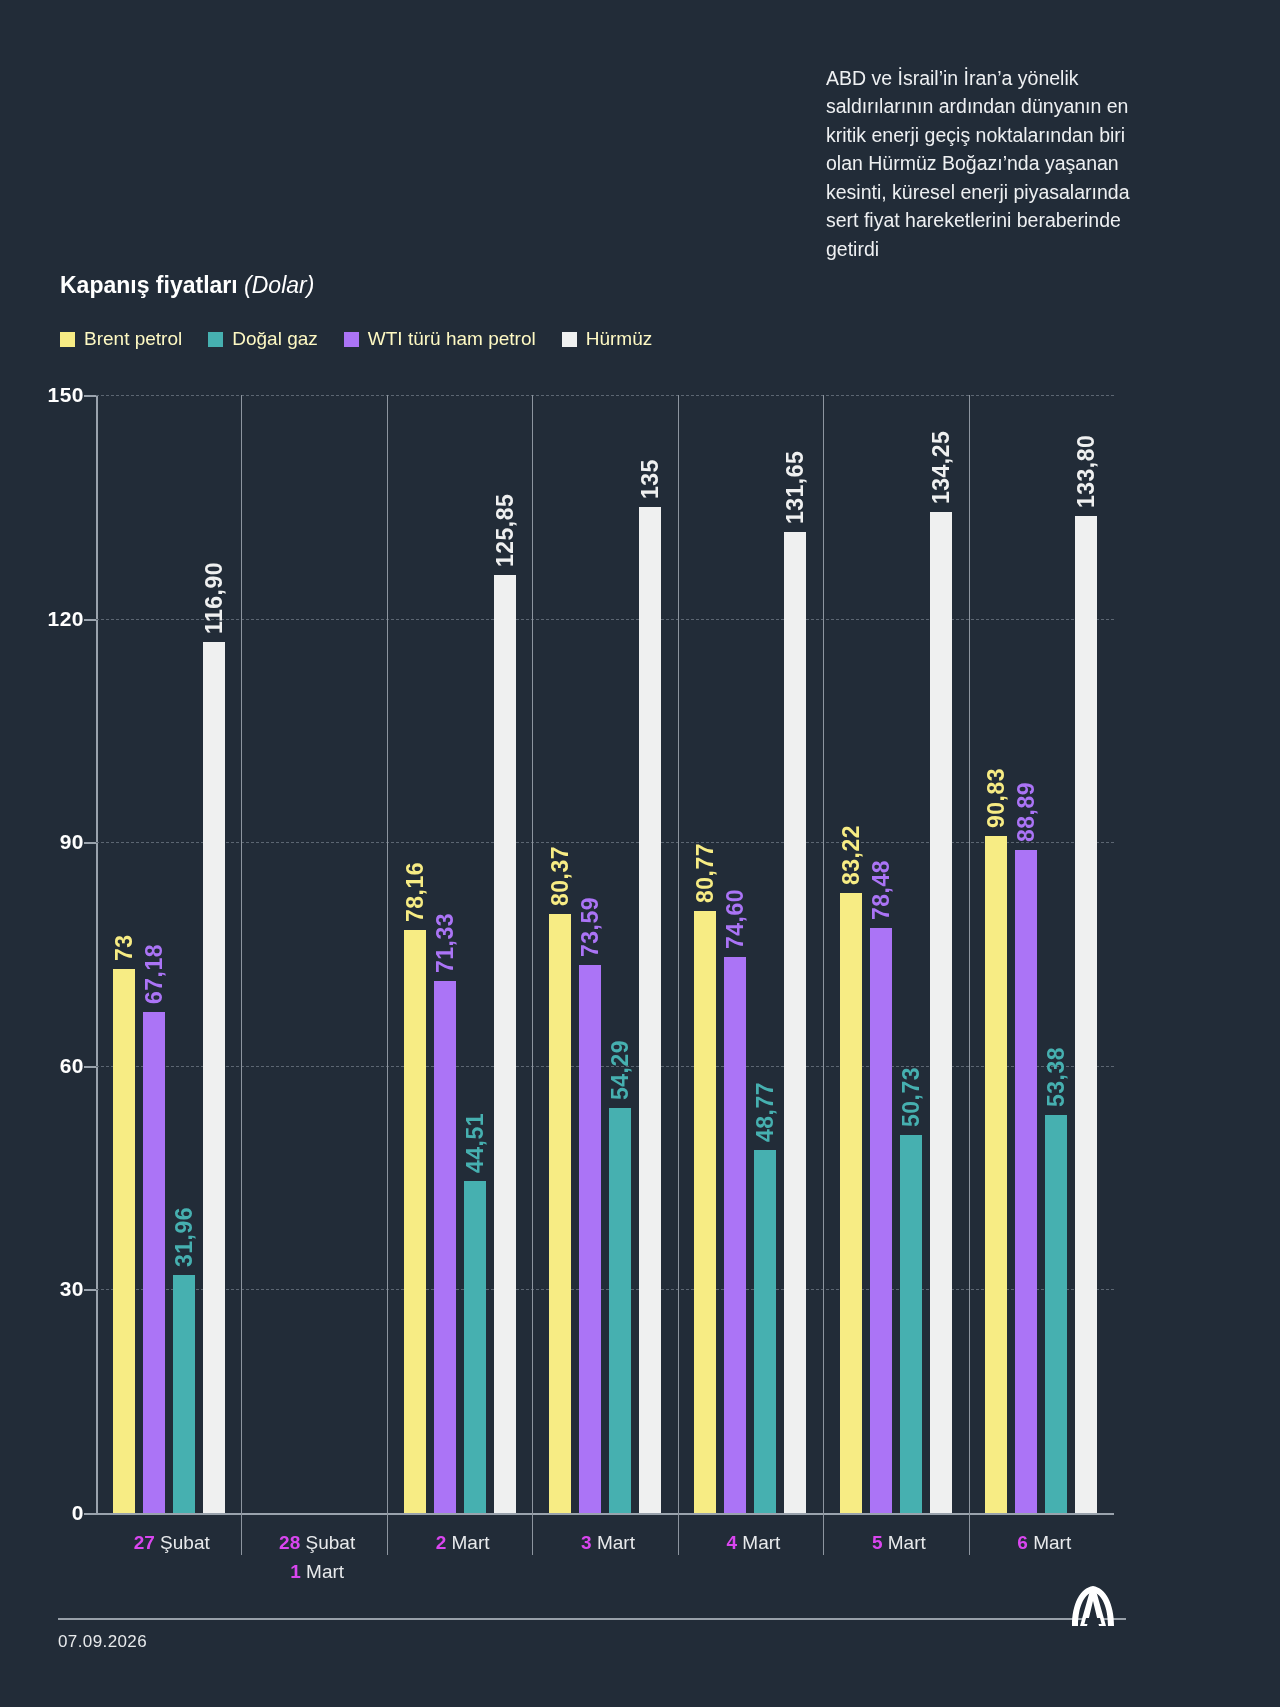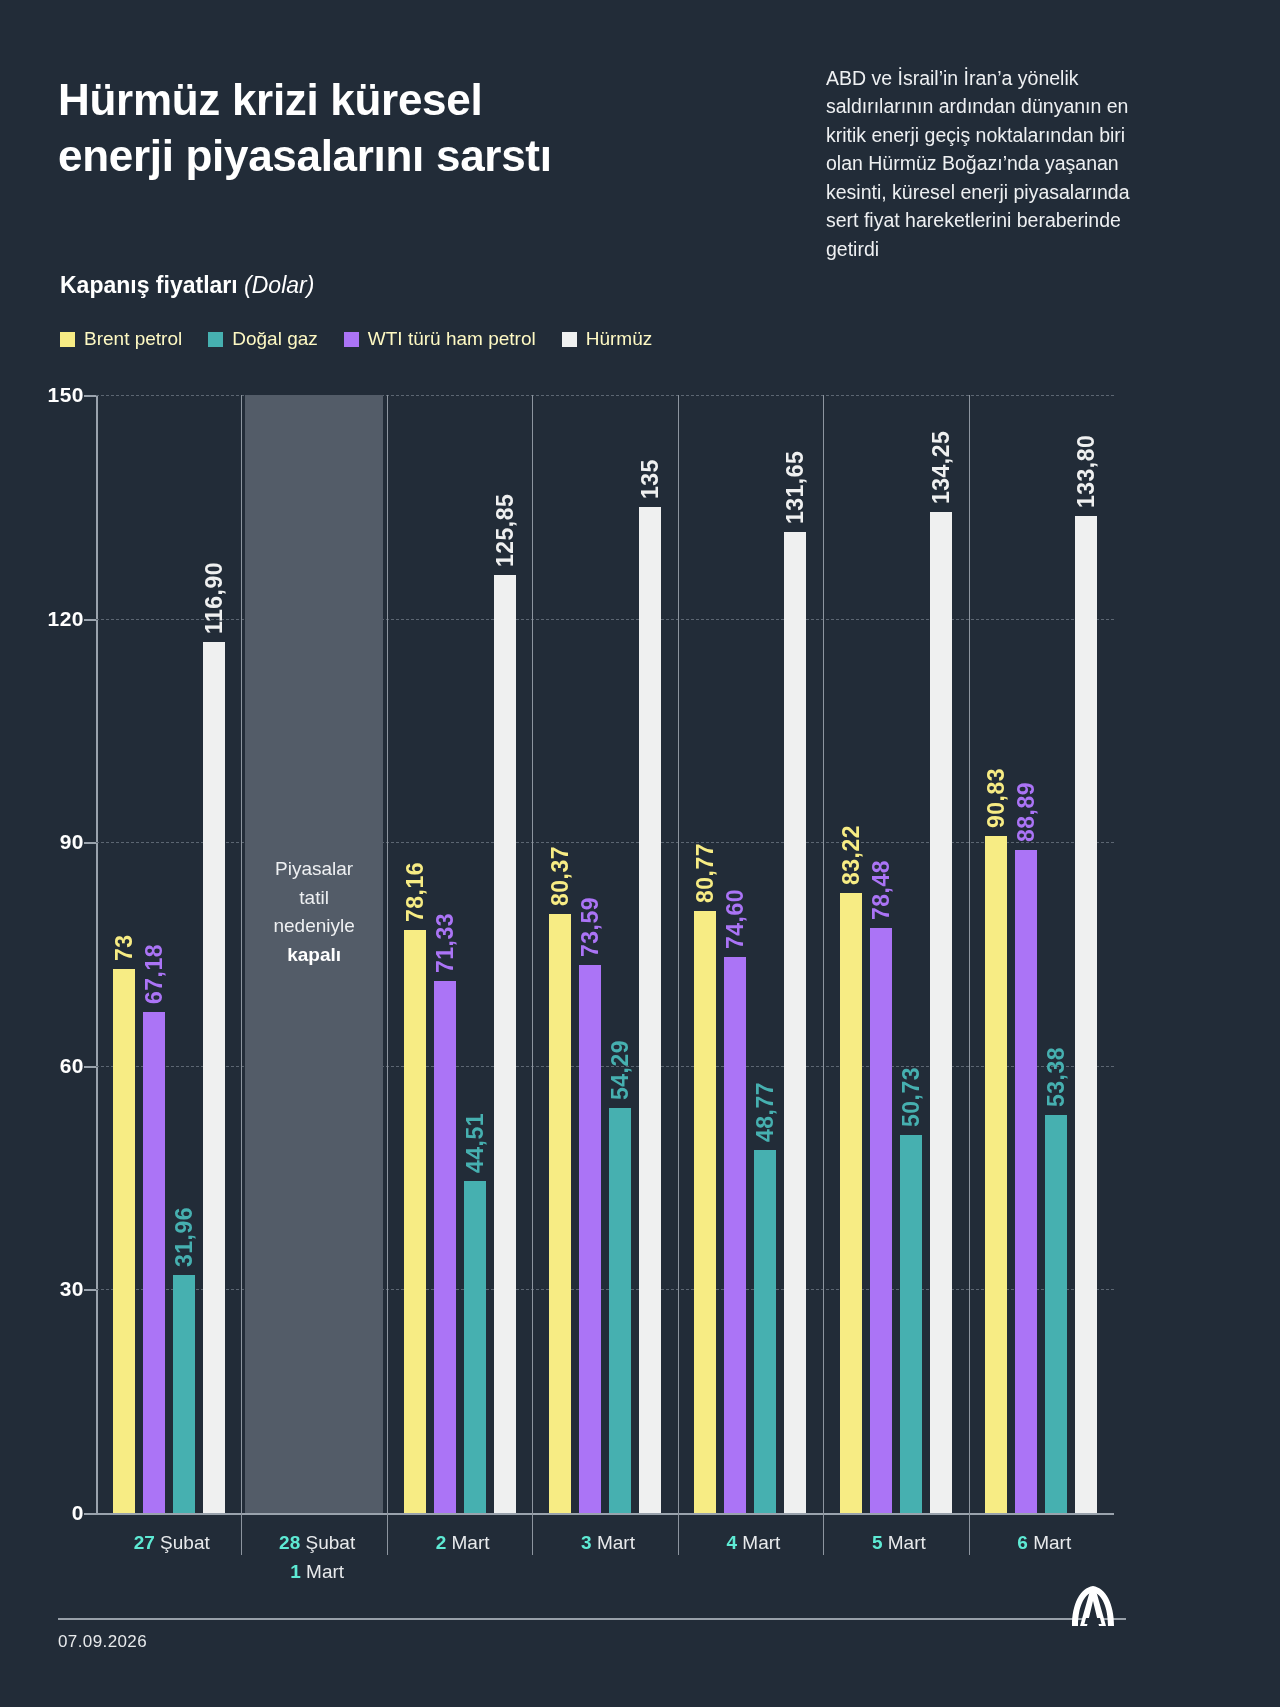--- a/index.html
+++ b/index.html
@@ -84,40 +84,36 @@
     transform:rotate(-90deg) translateX(8px) translateY(50%);
     white-space:nowrap; font-size:23px; font-weight:bold; letter-spacing:0.5px;
   }
 
   
   .xlabels { position:absolute; left:96px; top:1528px; width:1018px; height:80px; }
   .xlabel {
     position:absolute; text-align:center; font-size:19px; color:#e8eaec;
     line-height:1.55;
   }
-  .xlabel b { font-weight:bold; color:#5eead4;margin-left:6px; }
+  .xlabel b { font-weight:bold; color:#d946ef;margin-left:6px; }
 
   
   .footer-rule {
     position:absolute; left:58px; top:1618px; width:1068px; height:2px; background:#98a0a9;
   }
   .footer-date {
     position:absolute; left:58px; top:1632px; font-size:17px; color:#e8eaec;
     letter-spacing:0.4px;
   }
   .logo { position:absolute; left:1060px; top:1574px; width:66px; height:66px; }
 </style>
 </head>
 <body>
 
 <div class="header">
-  <div class="title">
-    <span>Hürmüz krizi küresel</span><br>
-    <span>enerji piyasalarını sarstı</span>
-  </div>
 
   <div class="desc">ABD ve İsrail’in İran’a yönelik saldırılarının ardından dünyanın en kritik enerji geçiş noktalarından biri olan Hürmüz Boğazı’nda yaşanan kesinti, küresel enerji piyasalarında sert fiyat hareketlerini beraberinde getirdi</div>
 
   <div class="subtitle">
     <span>Kapanış fiyatları</span>
     <span class="unit">(Dolar)</span>
   </div>
 
   <div class="legend" id="legend">
       <div class="legend-item">
@@ -153,23 +149,20 @@
       <div class="tick-label" style="top: 670.8px;">60</div>
       <div class="gridline" style="top: 447.2px;"></div>
       <div class="tick-mark" style="top: 447.2px;"></div>
       <div class="tick-label" style="top: 447.2px;">90</div>
       <div class="gridline" style="top: 223.6px;"></div>
       <div class="tick-mark" style="top: 223.6px;"></div>
       <div class="tick-label" style="top: 223.6px;">120</div>
       <div class="gridline" style="top: 0px;"></div>
       <div class="tick-mark" style="top: 0px;"></div>
       <div class="tick-label" style="top: 0px;">150</div>
-      <div class="holiday" style="left: 149.429px; width: 137.429px; background: rgb(83, 92, 104);">
-        <div class="holiday-text">Piyasalar<br>tatil<br>nedeniyle<br><b>kapalı</b></div>
-      </div>
       <div class="group-sep" style="left: 145.429px;"></div>
       <div class="group-sep" style="left: 290.857px;"></div>
       <div class="group-sep" style="left: 436.286px;"></div>
       <div class="group-sep" style="left: 581.714px;"></div>
       <div class="group-sep" style="left: 727.143px;"></div>
       <div class="group-sep" style="left: 872.571px;"></div>
       <div class="bar" style="left: 16.7143px; width: 22px; height: 544.093px; background: rgb(247, 236, 132);">
         <span class="bar-value" style="color: rgb(247, 236, 132);">73</span>
       </div>
       <div class="bar" style="left: 46.7143px; width: 22px; height: 500.715px; background: rgb(171, 116, 246);">

